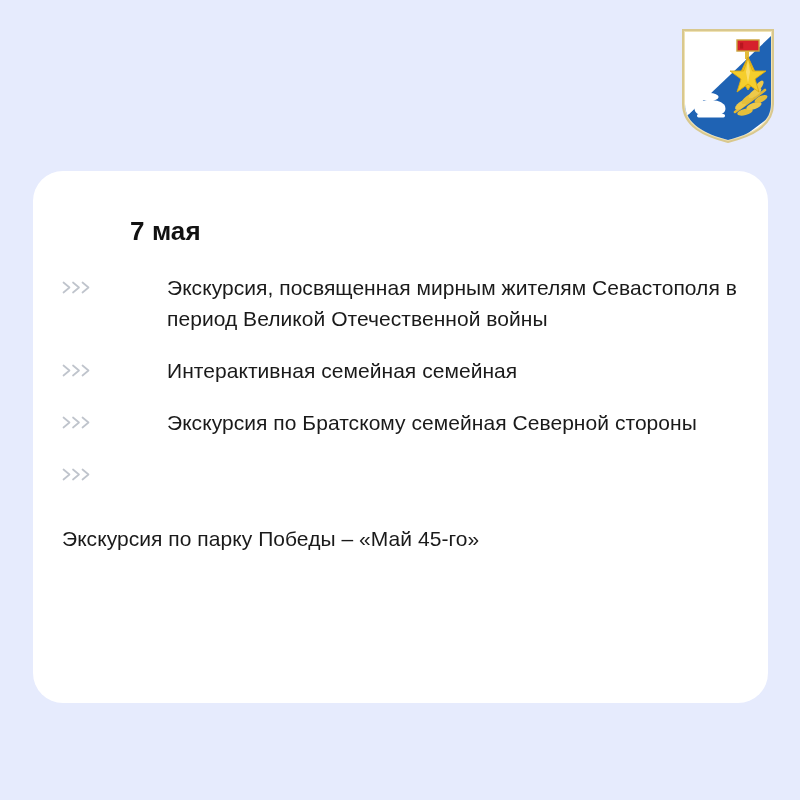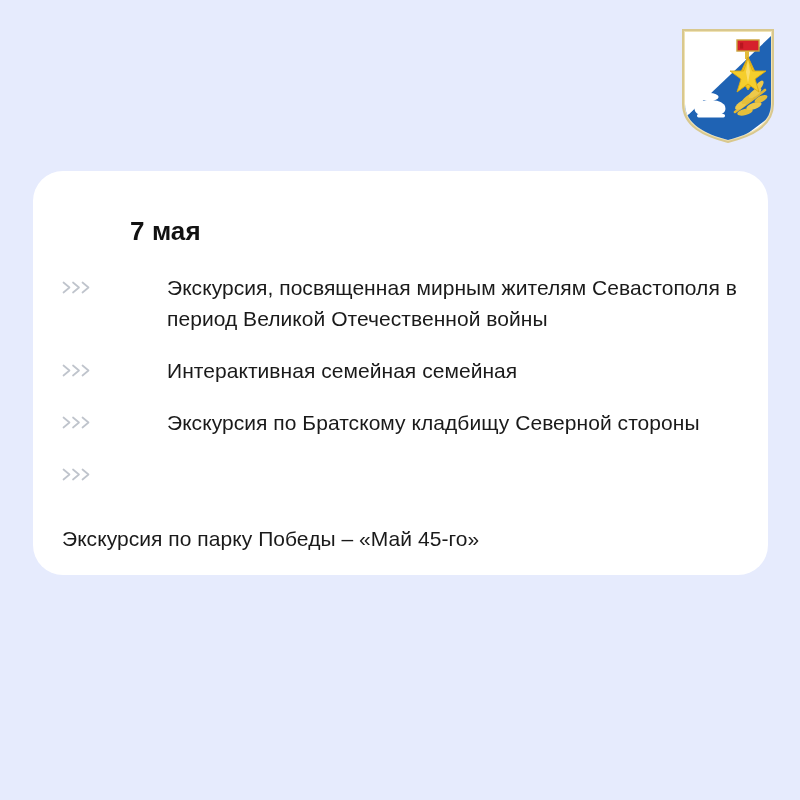--- a/index.html
+++ b/index.html
@@ -28,21 +28,21 @@
     width: 100%;
     height: 100%;
   }
 
   
   .card {
     position: absolute;
     left: 33px;
     top: 171px;
     width: 735px;
-    height: 404px;
+    height: 532px;
     background: #ffffff;
     border-radius: 30px;
     box-sizing: border-box;
   }
 
   .card-inner {
     position: absolute;
     left: 29px;
     top: 45px;
     right: 24px;
@@ -189,21 +189,21 @@
       <li class="agenda-item">
         <span class="chev-icon">
           <svg viewBox="0 0 36 13" xmlns="http://www.w3.org/2000/svg" aria-hidden="true">
             <g fill="none" stroke="#BFC4CC" stroke-width="1.7" stroke-linecap="round" stroke-linejoin="round">
               <polyline points="1.5,1.5 7.5,6.5 1.5,11.5"></polyline>
               <polyline points="11,1.5 17,6.5 11,11.5"></polyline>
               <polyline points="20.5,1.5 26.5,6.5 20.5,11.5"></polyline>
             </g>
           </svg>
         </span>
-        <span class="agenda-text">Экскурсия по Братскому кладбищу Северной стороны</span>
+        <span class="agenda-text">Экскурсия по Братскому семейная Северной стороны</span>
       </li>
 
       <li class="agenda-item">
         <span class="chev-icon">
           <svg viewBox="0 0 36 13" xmlns="http://www.w3.org/2000/svg" aria-hidden="true">
             <g fill="none" stroke="#BFC4CC" stroke-width="1.7" stroke-linecap="round" stroke-linejoin="round">
               <polyline points="1.5,1.5 7.5,6.5 1.5,11.5"></polyline>
               <polyline points="11,1.5 17,6.5 11,11.5"></polyline>
               <polyline points="20.5,1.5 26.5,6.5 20.5,11.5"></polyline>
             </g>

